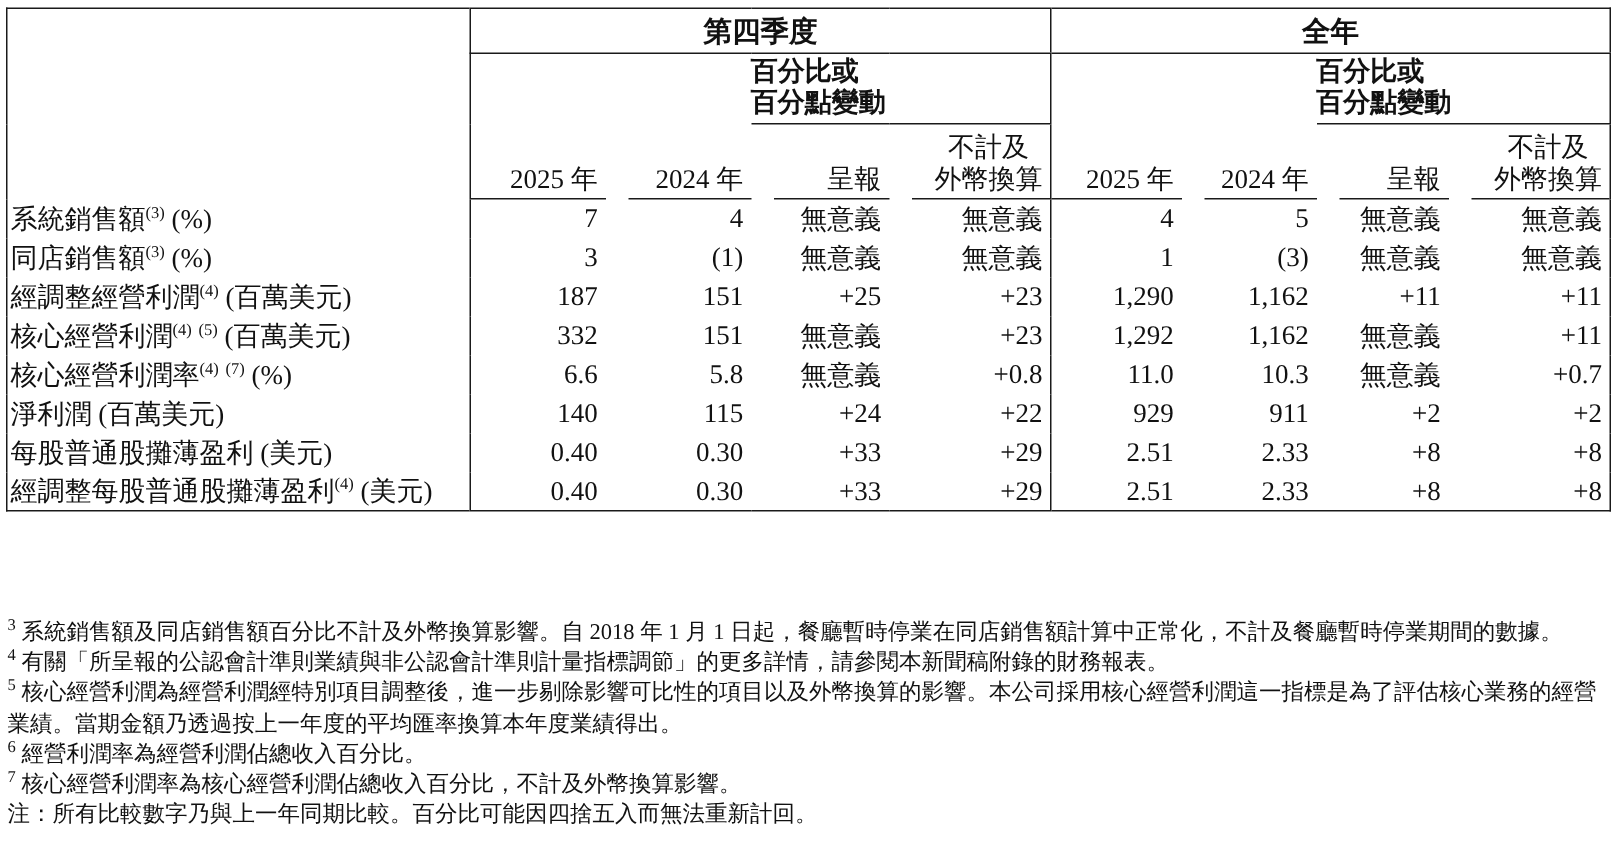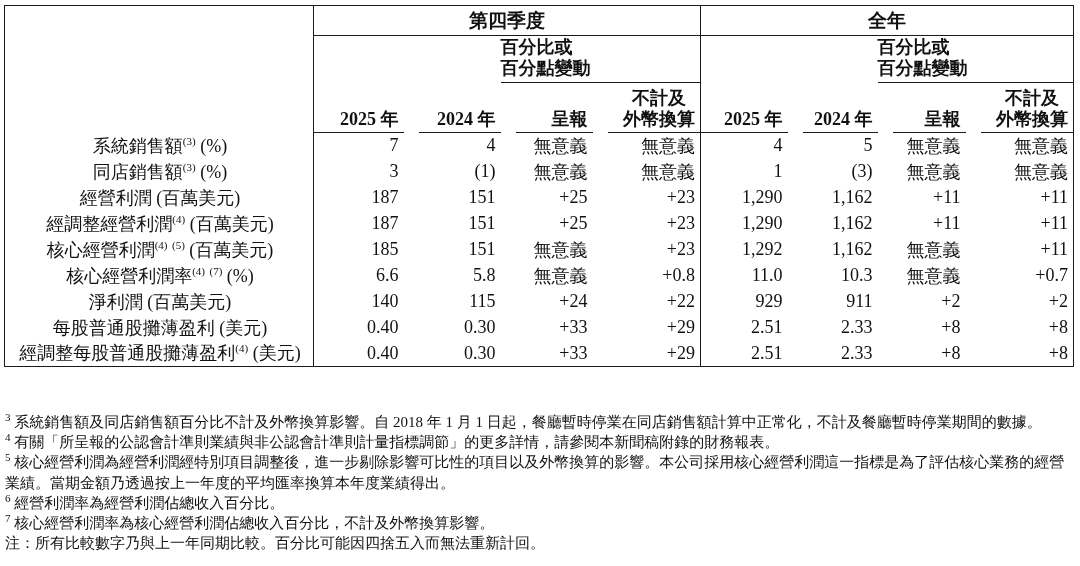--- a/index.html
+++ b/index.html
@@ -14,27 +14,27 @@
   tr.rowB{height:47px;}
   tr.rowC{height:50px;}
   tbody tr{height:26px;}
 
   td,th{padding:0;font-weight:normal;}
   .sec-title{font-weight:bold;font-size:19px;text-align:center;vertical-align:middle;
     border-bottom:1.6px solid #1a1a1a;}
   .blank{border-bottom:none;}
   .pct{font-weight:bold;text-align:left;vertical-align:bottom;padding-bottom:3px;
     border-bottom:1.6px solid #1a1a1a;line-height:21px;}
-  .col-hdr{vertical-align:bottom;font-weight:bold;}
+  .col-hdr{vertical-align:bottom;font-weight:normal;}
   .col-hdr .ul{border-bottom:1.6px solid #1a1a1a;margin-left:15px;
     padding:0 5px 2px 0;text-align:right;line-height:21px;}
   .col-hdr .ul.first{margin-left:0;}
   .col-hdr .l1{margin-right:9px;}
 
-  td.lbl{text-align:center;padding-left:2px;white-space:nowrap;}
+  td.lbl{text-align:left;padding-left:2px;white-space:nowrap;}
   td.num{text-align:right;padding-right:5px;white-space:nowrap;}
   sup{font-size:11px;line-height:0;}
 
   .footnotes{position:absolute;left:5px;top:412px;width:1071px;font-size:15px;line-height:20.2px;}
   .fn{margin:0;}
 </style>
 </head>
 <body>
 
 <div class="page">
@@ -121,44 +121,33 @@
           <td class="num sec-start">3</td>
           <td class="num">(1)</td>
           <td class="num">無意義</td>
           <td class="num">無意義</td>
           <td class="num sec-start">1</td>
           <td class="num">(3)</td>
           <td class="num">無意義</td>
           <td class="num">無意義</td>
         </tr>
         <tr>
-          <td class="lbl">經營利潤 (百萬美元)</td>
-          <td class="num sec-start">187</td>
-          <td class="num">151</td>
-          <td class="num">+25</td>
-          <td class="num">+23</td>
-          <td class="num sec-start">1,290</td>
-          <td class="num">1,162</td>
-          <td class="num">+11</td>
-          <td class="num">+11</td>
-        </tr>
-        <tr>
           <td class="lbl">經調整經營利潤<sup>(4)</sup> (百萬美元)</td>
           <td class="num sec-start">187</td>
           <td class="num">151</td>
           <td class="num">+25</td>
           <td class="num">+23</td>
           <td class="num sec-start">1,290</td>
           <td class="num">1,162</td>
           <td class="num">+11</td>
           <td class="num">+11</td>
         </tr>
         <tr>
           <td class="lbl">核心經營利潤<sup>(4)</sup> <sup>(5)</sup> (百萬美元)</td>
-          <td class="num sec-start">185</td>
+          <td class="num sec-start">332</td>
           <td class="num">151</td>
           <td class="num">無意義</td>
           <td class="num">+23</td>
           <td class="num sec-start">1,292</td>
           <td class="num">1,162</td>
           <td class="num">無意義</td>
           <td class="num">+11</td>
         </tr>
         <tr>
           <td class="lbl">核心經營利潤率<sup>(4)</sup> <sup>(7)</sup> (%)</td>

